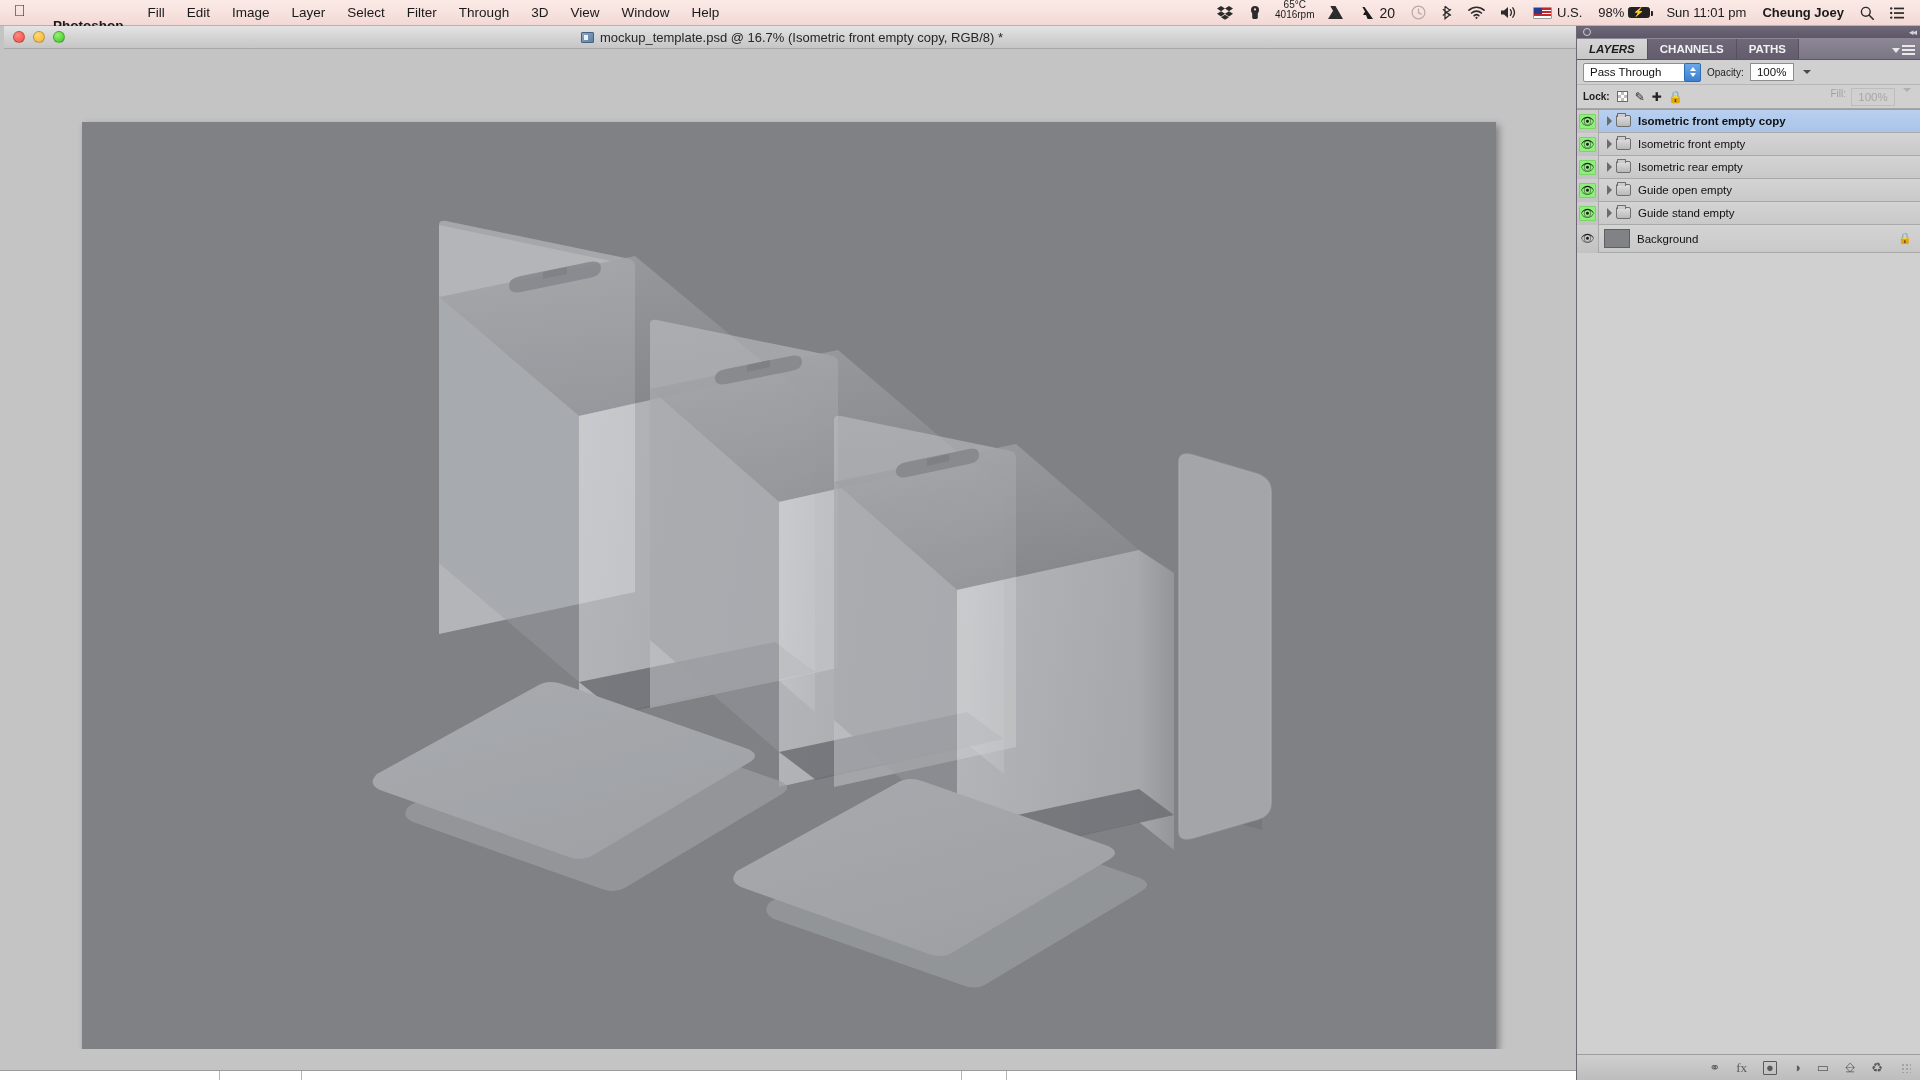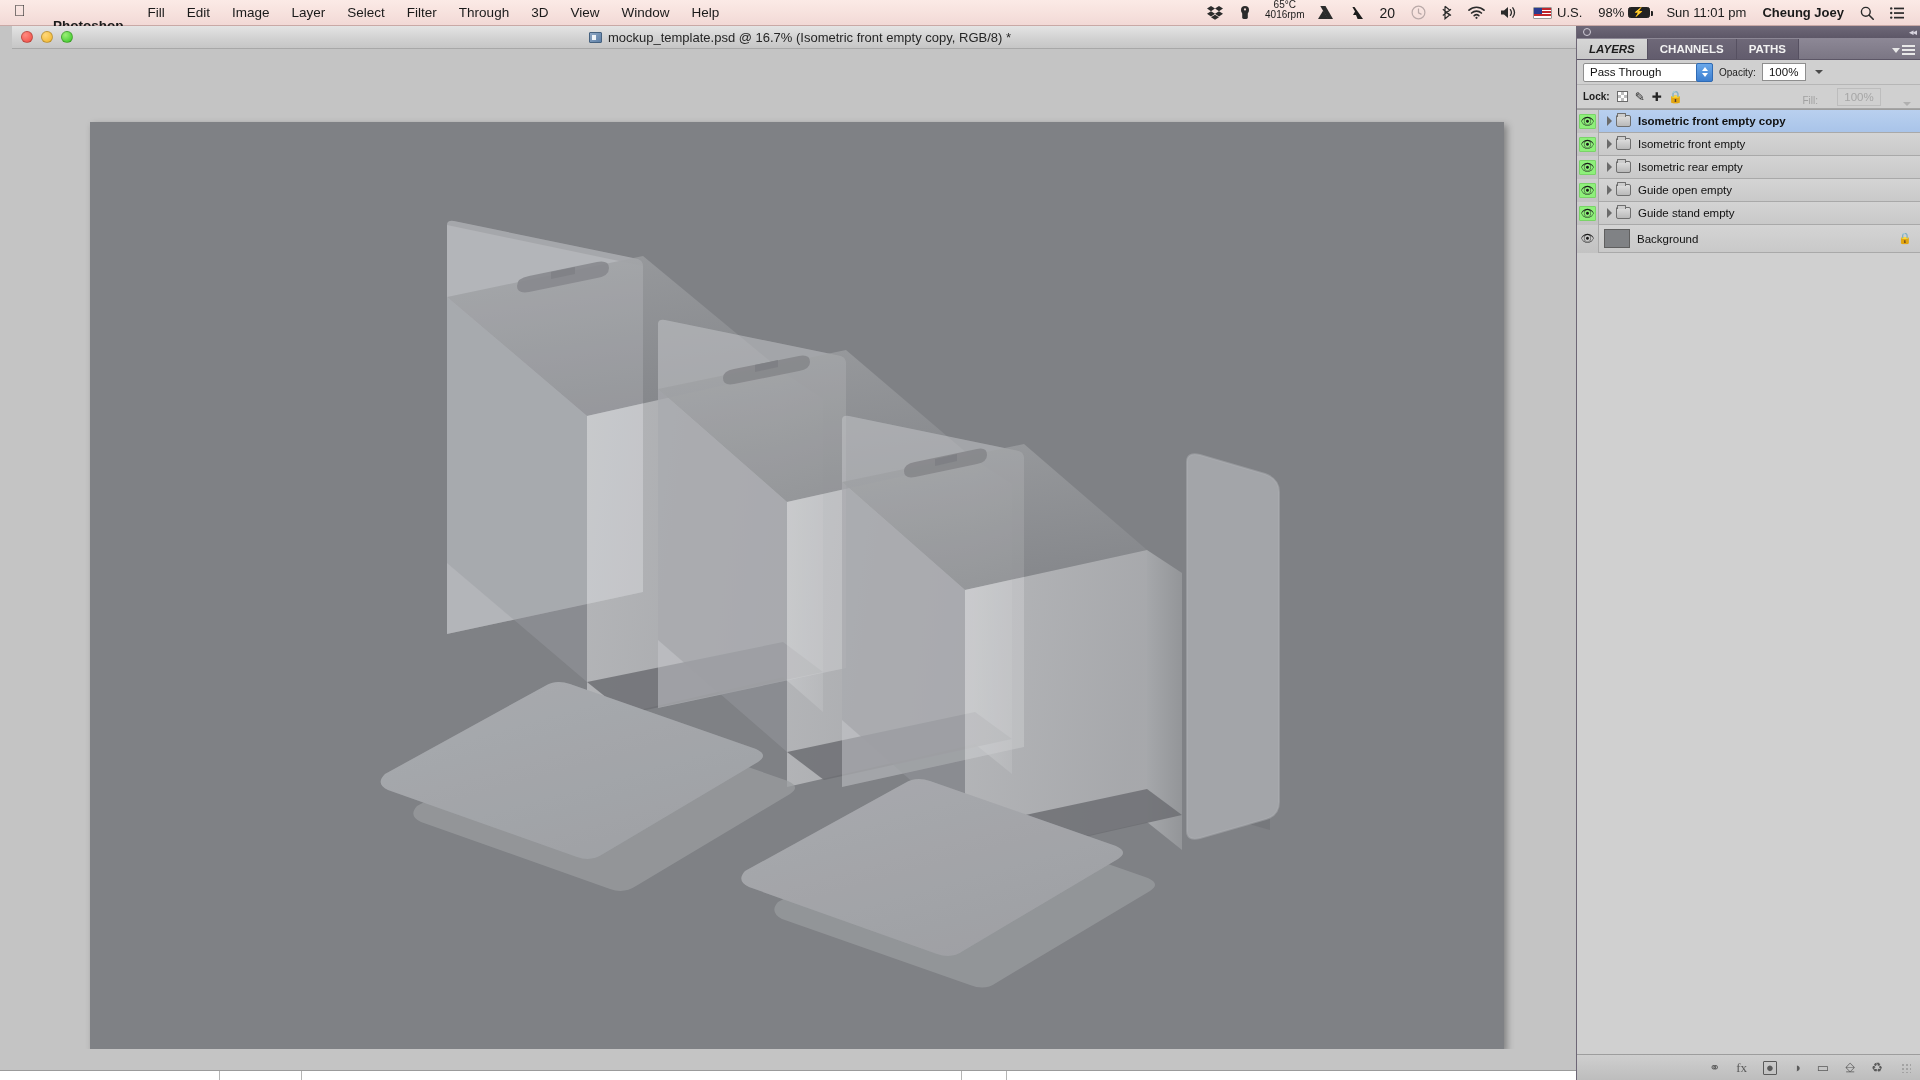--- a/index.html
+++ b/index.html
@@ -32,21 +32,21 @@
   .batt{
     width:22px;height:11px;border:1.6px solid #222;border-radius:2.5px;position:relative;
     display:inline-flex;align-items:center;justify-content:center;margin-left:4px;
     background:#222;
   }
   .batt:after{content:"";position:absolute;right:-4px;top:3px;width:2.5px;height:5px;background:#222;border-radius:0 1px 1px 0;}
   .bolt{ color:#f2d9d6; font-size:9px; line-height:1;}
 
   
   #docwin{
-    position:absolute; left:12px; top:26px; width:1576px; height:1031px;
+    position:absolute; left:4px; top:26px; width:1576px; height:1031px;
     background:#ec4899;
     border-right:1px solid #9a9a9a;
   }
   #titlebar{
     position:absolute;left:0;top:0;width:1576px;height:23px;
     background:linear-gradient(to bottom,#e4e4e4 0%,#d2d2d2 55%,#c6c6c6 100%);
     border-bottom:1px solid #a8a8a8;
     display:flex;align-items:center;
   }
   .traffic{ display:flex; gap:8px; padding-left:9px; align-items:center;}
@@ -133,21 +133,21 @@
      linear-gradient(#e8e8e8,#e8e8e8) 0 4px/13px 2px no-repeat,
      linear-gradient(#e8e8e8,#e8e8e8) 0 8px/13px 2px no-repeat;}
   .tri-d{width:0;height:0;border-left:4px solid transparent;border-right:4px solid transparent;border-top:5px solid #e8e8e8;}
 
   #blendrow{
     height:25px;width:344px;background:#d0d0d0;
     border-bottom:1px solid #b6b6b6;
     display:flex;align-items:center;padding:0 6px;gap:6px;
   }
   .blendsel{
-    width:130px;height:19px;background:#fff;border:1px solid #8e8e8e;border-radius:2px;
+    width:118px;height:19px;background:#fff;border:1px solid #8e8e8e;border-radius:2px;
     display:flex;align-items:center;font-size:11.5px;color:#111;padding-left:6px;position:relative;
   }
   .selarrows{
     position:absolute;right:-1px;top:-1px;width:17px;height:19px;border-radius:2px;
     background:linear-gradient(to bottom,#6aa8ea,#3d7fd0);
     display:flex;flex-direction:column;align-items:center;justify-content:center;gap:2px;
     border:1px solid #2f6bb5;
   }
   .selarrows i{width:0;height:0;border-left:3.5px solid transparent;border-right:3.5px solid transparent;display:block;}
   .selarrows i.u{border-bottom:4px solid #fff;}
@@ -165,21 +165,21 @@
     height:24px;width:344px;background:#d0d0d0;border-bottom:1px solid #a5a5a5;
     display:flex;align-items:center;padding:0 6px;gap:7px;
   }
   .ck{
     width:11px;height:11px;border:1px solid #6a6a6a;
     background:
       linear-gradient(45deg,#bdbdbd 25%,transparent 25%,transparent 75%,#bdbdbd 75%) 0 0/6px 6px,
       linear-gradient(45deg,#bdbdbd 25%,#fff 25%,#fff 75%,#bdbdbd 75%) 3px 3px/6px 6px;
   }
   .ico-brush,.ico-move,.ico-lock{ font-size:12px;color:#232323;line-height:1;}
-  .fillgrp{ margin-left:auto; display:flex;align-items:flex-end;gap:19px;padding-right:4px;}
+  .fillgrp{ margin-left:auto; display:flex;align-items:flex-start;gap:5px;padding-right:4px;}
   .lbl.dim{ color:#a1a1a1;}
 
   
   #layerlist{
     position:absolute;left:0;top:83px;width:344px;bottom:26px;
     background:#d0d0d0;
     border-top:1px solid #9d9d9d;
   }
   .layer{
     height:23px;display:flex;align-items:center;
@@ -269,21 +269,21 @@
     <div class="mb-r temp">
       <span>65°C</span>
       <span>4016rpm</span>
     </div>
     <div class="mb-r">
       <svg width="15" height="14" viewBox="0 0 15 14">
           <path d="M7.5 0L15 13H9.8L2.3 0z" fill="#2b2b2b"></path>
           <path d="M5.2 4.5L0 13h10.4z" fill="#2b2b2b"></path>
         </svg>
     </div>
-    <div class="mb-r" style="gap:16px;">
+    <div class="mb-r" style="gap:6px;">
       <svg width="14" height="14" viewBox="0 0 14 14">
           <path d="M0 1h5.5L14 13H8.6L7 9H4l2-3.4L3.4 1z" fill="#1b1b1b"></path>
         </svg>
       <span style="font-size:14px;">20</span>
     </div>
     <div class="mb-r">
       <svg width="15" height="15" viewBox="0 0 15 15">
           <circle cx="7.5" cy="7.5" r="6.4" fill="none" stroke="#b9a9a8" stroke-width="1.2"></circle>
           <path d="M7.5 3.6v4.2l3 1.6" fill="none" stroke="#b9a9a8" stroke-width="1.2"></path>
         </svg>

